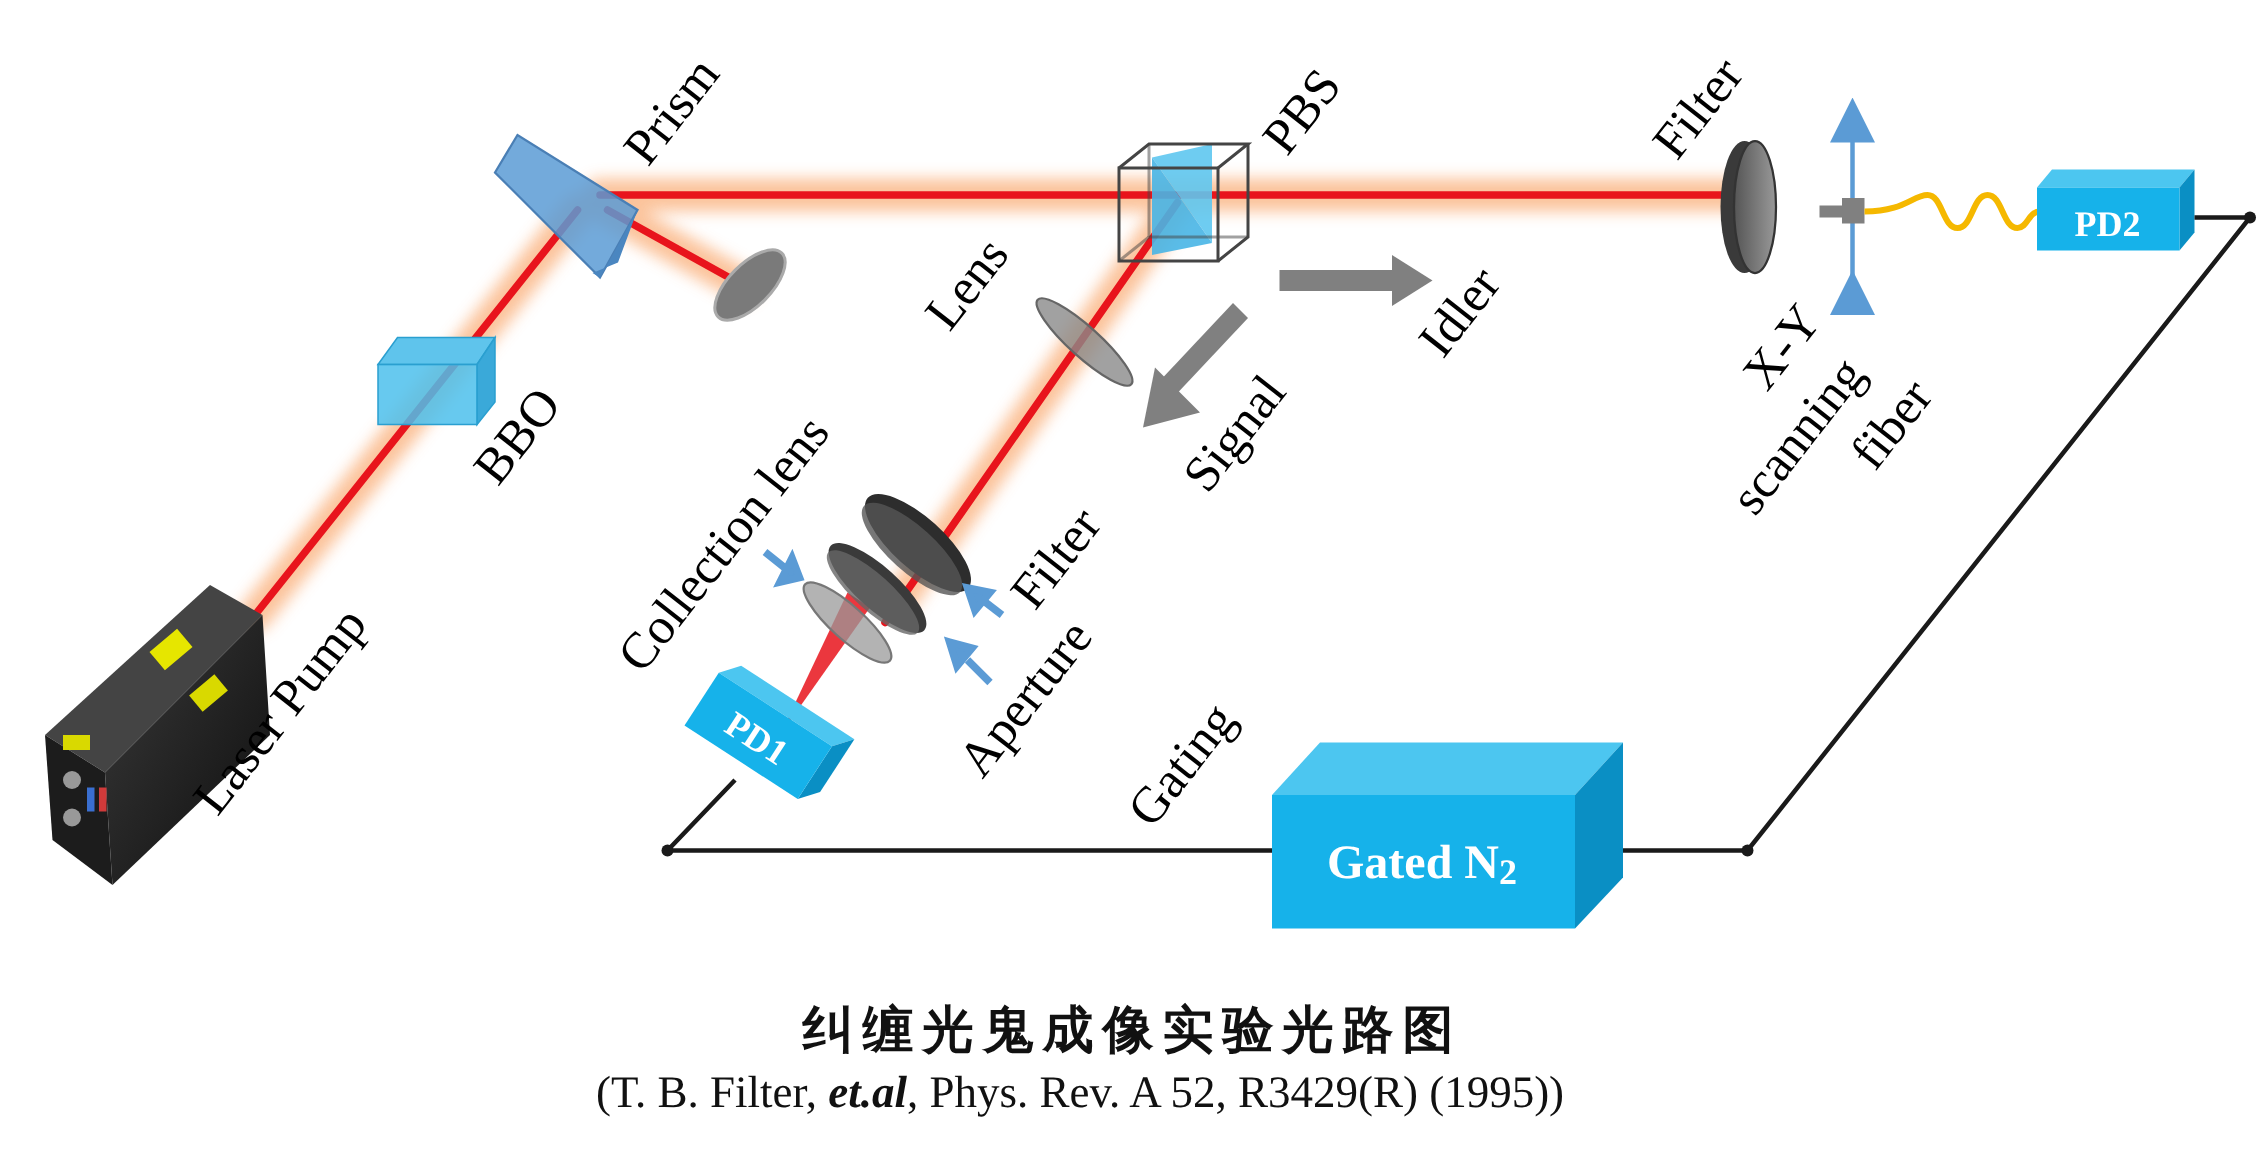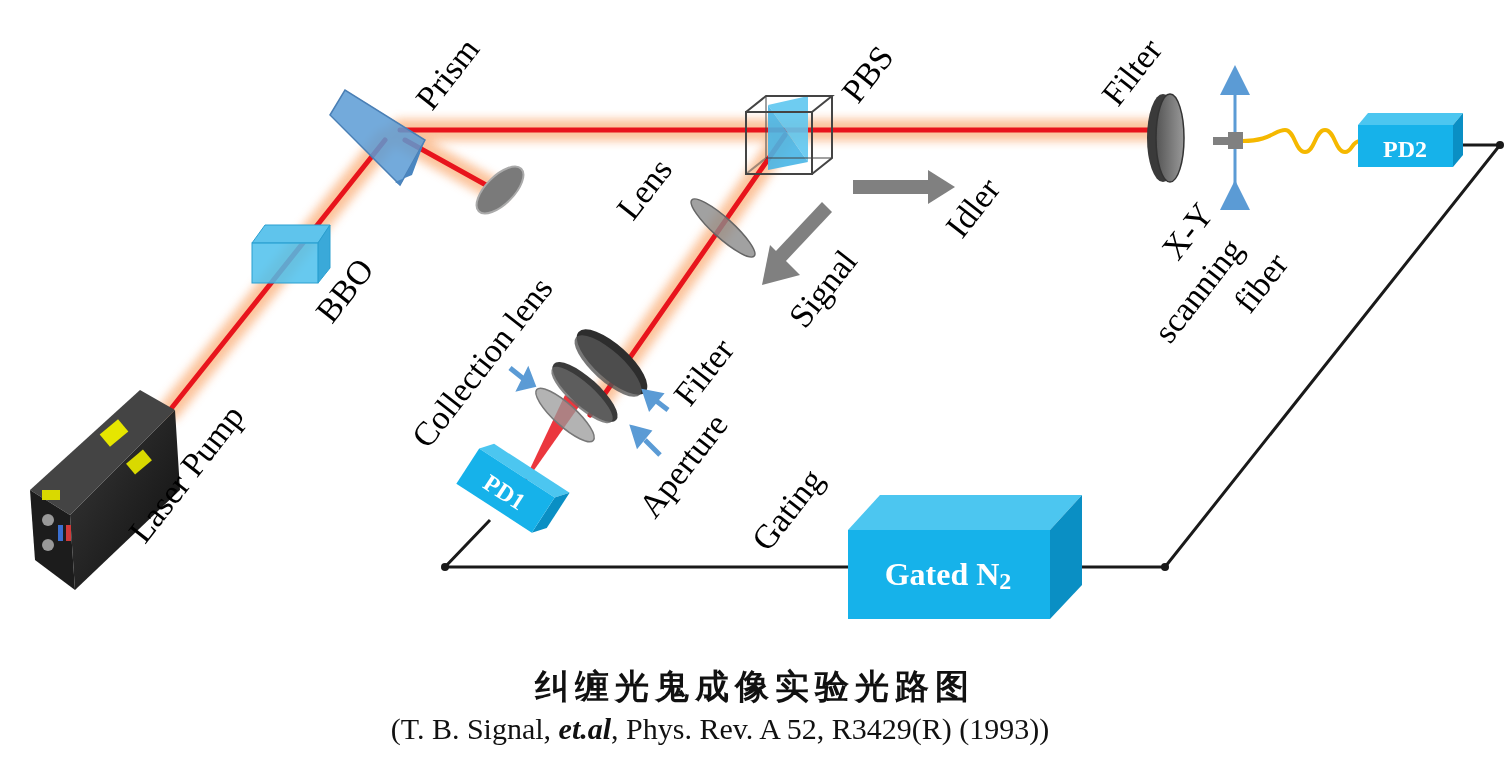--- a/index.html
+++ b/index.html
@@ -182,13 +182,13 @@
   <text class="lbl" transform="translate(1178,262) rotate(-52)">X-Y</text>
   <text class="lbl" transform="translate(1170,345) rotate(-52)">scanning</text>
   <text class="lbl" transform="translate(1250,315) rotate(-52)">fiber</text>
   <text class="lbl" transform="translate(428,450) rotate(-52)">Collection lens</text>
   <text class="lbl" transform="translate(690,408) rotate(-52)">Filter</text>
   <text class="lbl" transform="translate(655,520) rotate(-52)">Aperture</text>
   <text class="lbl" transform="translate(768,553) rotate(-52)">Gating</text>
 </svg>
 
 <div id="caption-title">纠缠光鬼成像实验光路图</div>
-<div id="caption-ref"><span>(T. B. Signal, </span><i>et.al</i><span>, Phys. Rev. A 52, R3429(R) (1993))</span></div>
+<div id="caption-ref"><span>(T. B. Filter, </span><i>et.al</i><span>, Phys. Rev. A 52, R3429(R) (1995))</span></div>
 
 </body></html>

